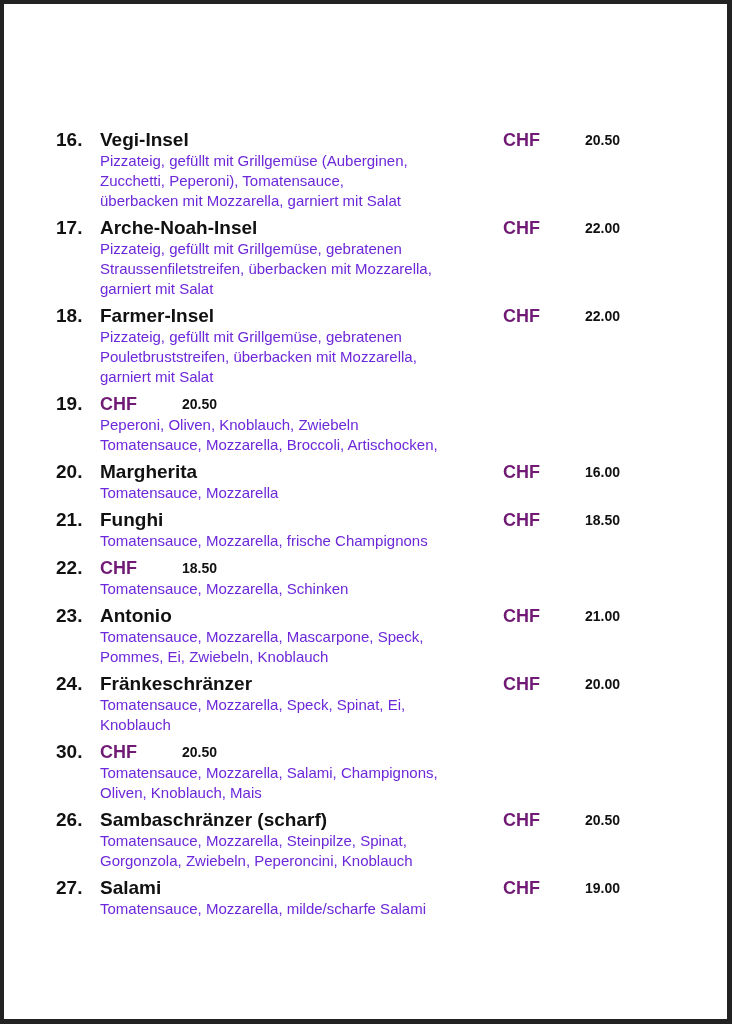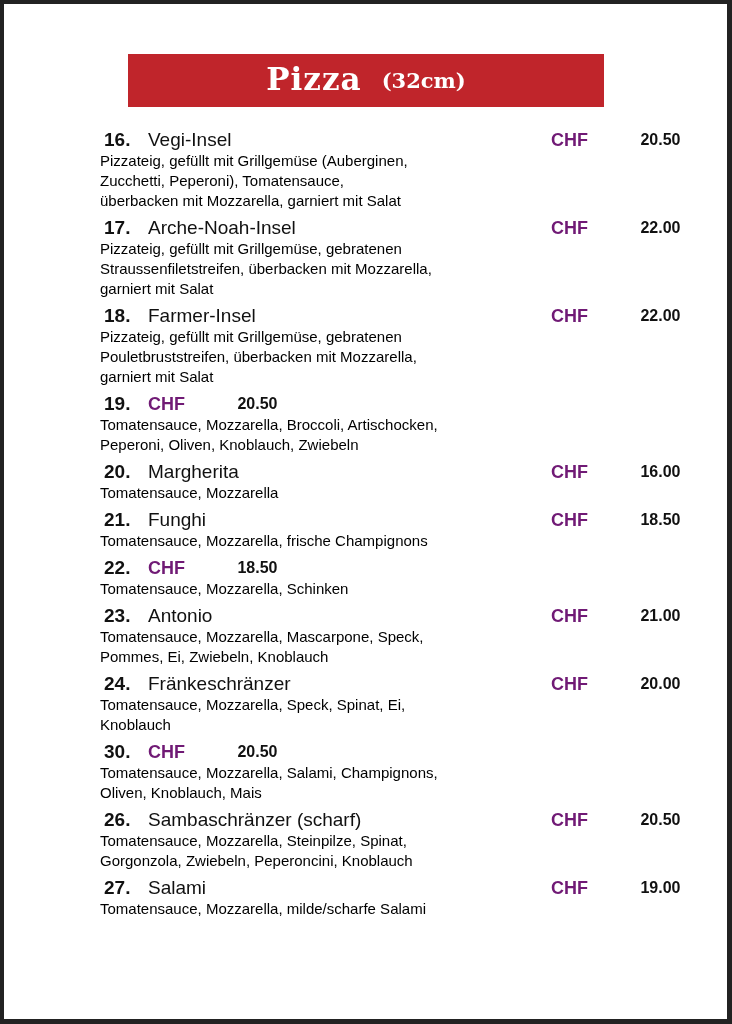--- a/index.html
+++ b/index.html
@@ -17,41 +17,37 @@
     background: #c0252b;
     display: flex; align-items: center; justify-content: center;
     color: #ffffff;
     font-family: "DejaVu Serif", "Liberation Serif", serif;
     font-weight: bold;
   }
   .header .title { font-size: 31px; letter-spacing: 1px; margin-top: -4px; }
   .header .size { font-size: 21px; margin-left: 20px; margin-top: 0px; }
   .menu { position: absolute; left: 0; top: 125px; width: 100%; }
   .item { position: relative; margin-bottom: 6px; }
-  .row { display: flex; height: 22px; align-items: center; padding-left: 48px; }
+  .row { display: flex; height: 22px; align-items: center; }
   .num {
     width: 96px; text-align: left; padding-left: 52px; box-sizing: border-box;
     font-weight: bold; font-size: 19px; color: #111;
   }
-  .name { font-weight: normal; font-size: 19px; color: #111; width: 403px; }
+  .name { font-weight: bold; font-size: 19px; color: #111; width: 403px; }
   .cur { font-weight: bold; font-size: 18px; color: #701a75; width: 82px; }
-  .price { font-weight: bold; font-size: 16px; color: #111; width: 55px; text-align: center; }
+  .price { font-weight: bold; font-size: 14px; color: #111; width: 55px; text-align: left; }
   .desc {
     margin-left: 96px; width: 400px;
-    font-size: 15px; line-height: 20px; color: #000000;
+    font-size: 15px; line-height: 20px; color: #6d28d9;
   }
 </style>
 </head>
 <body>
 
 <div class="page">
-  <div class="header">
-    <span class="title">Pizza</span>
-    <span class="size">(32cm)</span>
-  </div>
   <div class="menu" id="menu">
       <div class="item">
         <div class="row">
        <span class="num">16.</span>
        <span class="name">Vegi-Insel</span>
        <span class="cur">CHF</span>
        <span class="price">20.50</span>
      </div>
      <div class="desc">
           <div>Pizzateig, gefüllt mit Grillgemüse (Auberginen,</div>
@@ -85,22 +81,22 @@
           <div>garniert mit Salat</div>
         </div>
       </div>
       <div class="item">
         <div class="row">
        <span class="num">19.</span>
        <span class="cur">CHF</span>
        <span class="price">20.50</span>
      </div>
      <div class="desc">
+          <div>Peperoni, Oliven, Knoblauch, Zwiebeln</div>
           <div>Tomatensauce, Mozzarella, Broccoli, Artischocken,</div>
-          <div>Peperoni, Oliven, Knoblauch, Zwiebeln</div>
         </div>
       </div>
       <div class="item">
         <div class="row">
        <span class="num">20.</span>
        <span class="name">Margherita</span>
        <span class="cur">CHF</span>
        <span class="price">16.00</span>
      </div>
      <div class="desc">

